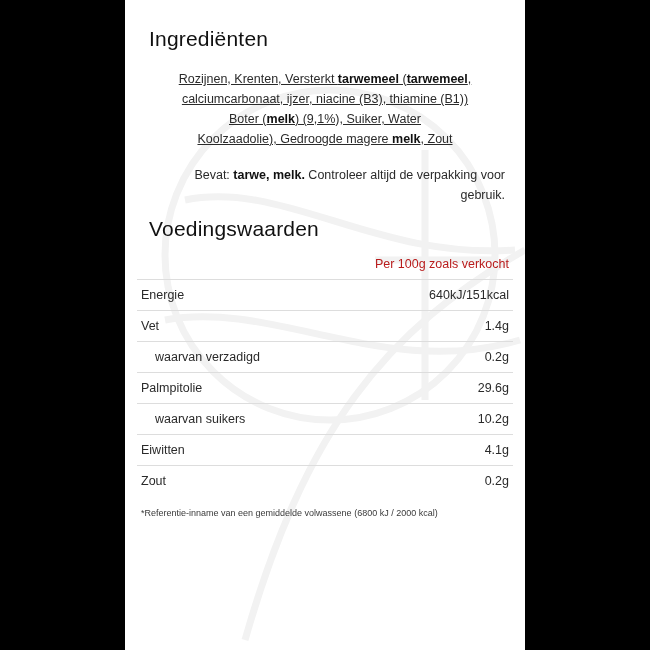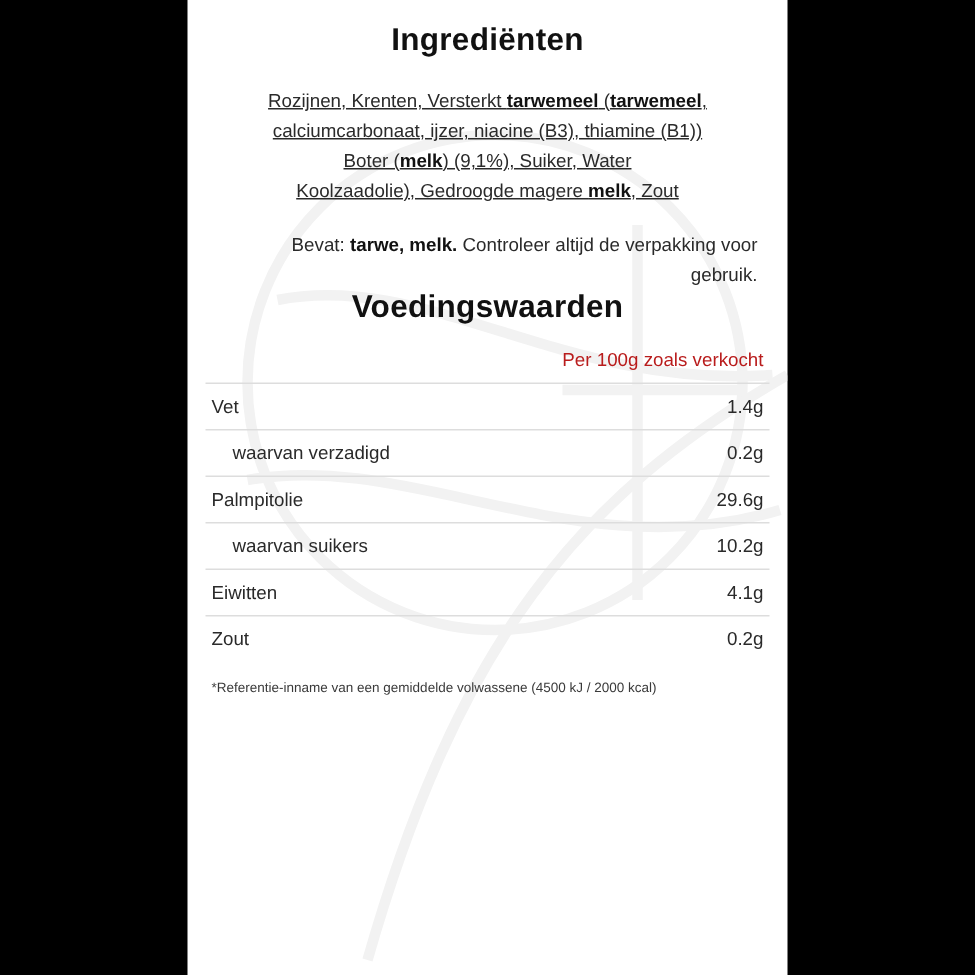--- a/index.html
+++ b/index.html
@@ -36,25 +36,25 @@
     pointer-events: none;
     opacity: 1;
   }
   .content {
     position: relative;
     z-index: 2;
     padding: 0 12px;
     color: #1a1a1a;
   }
   h2.section-title {
-    text-align: center;
+    text-align: left;
     font-size: 21px;
-    font-weight: bold;
+    font-weight: normal;
     color: #111111;
-    margin: 0;
+    margin: 12px;
     letter-spacing: 0.2px;
   }
   .ingredients-title { padding-top: 15px; }
   .ingredients-body {
     text-align: center;
     font-size: 12.5px;
     line-height: 20px;
     color: #2a2a2a;
     margin: 18px 6px 0 6px;
     text-decoration: underline;
@@ -140,20 +140,24 @@
 
       <table class="nutrition">
         <thead>
           <tr>
             <th class="blank"></th>
             <th>Per 100g zoals verkocht</th>
           </tr>
         </thead>
         <tbody id="nutrition-body">
             <tr>
+              <td class="label">Energie</td>
+              <td class="value">640kJ/151kcal</td>
+            </tr>
+            <tr>
               <td class="label">Vet</td>
               <td class="value">1.4g</td>
             </tr>
             <tr class="indent">
               <td class="label">waarvan verzadigd</td>
               <td class="value">0.2g</td>
             </tr>
             <tr>
               <td class="label">Palmpitolie</td>
               <td class="value">29.6g</td>
@@ -166,17 +170,17 @@
               <td class="label">Eiwitten</td>
               <td class="value">4.1g</td>
             </tr>
             <tr>
               <td class="label">Zout</td>
               <td class="value">0.2g</td>
             </tr>
           </tbody>
       </table>
 
-      <div class="footnote">*Referentie-inname van een gemiddelde volwassene (4500 kJ / 2000 kcal)</div>
+      <div class="footnote">*Referentie-inname van een gemiddelde volwassene (6800 kJ / 2000 kcal)</div>
 
     </div>
   </div>
 </div>
 
 </body></html>

